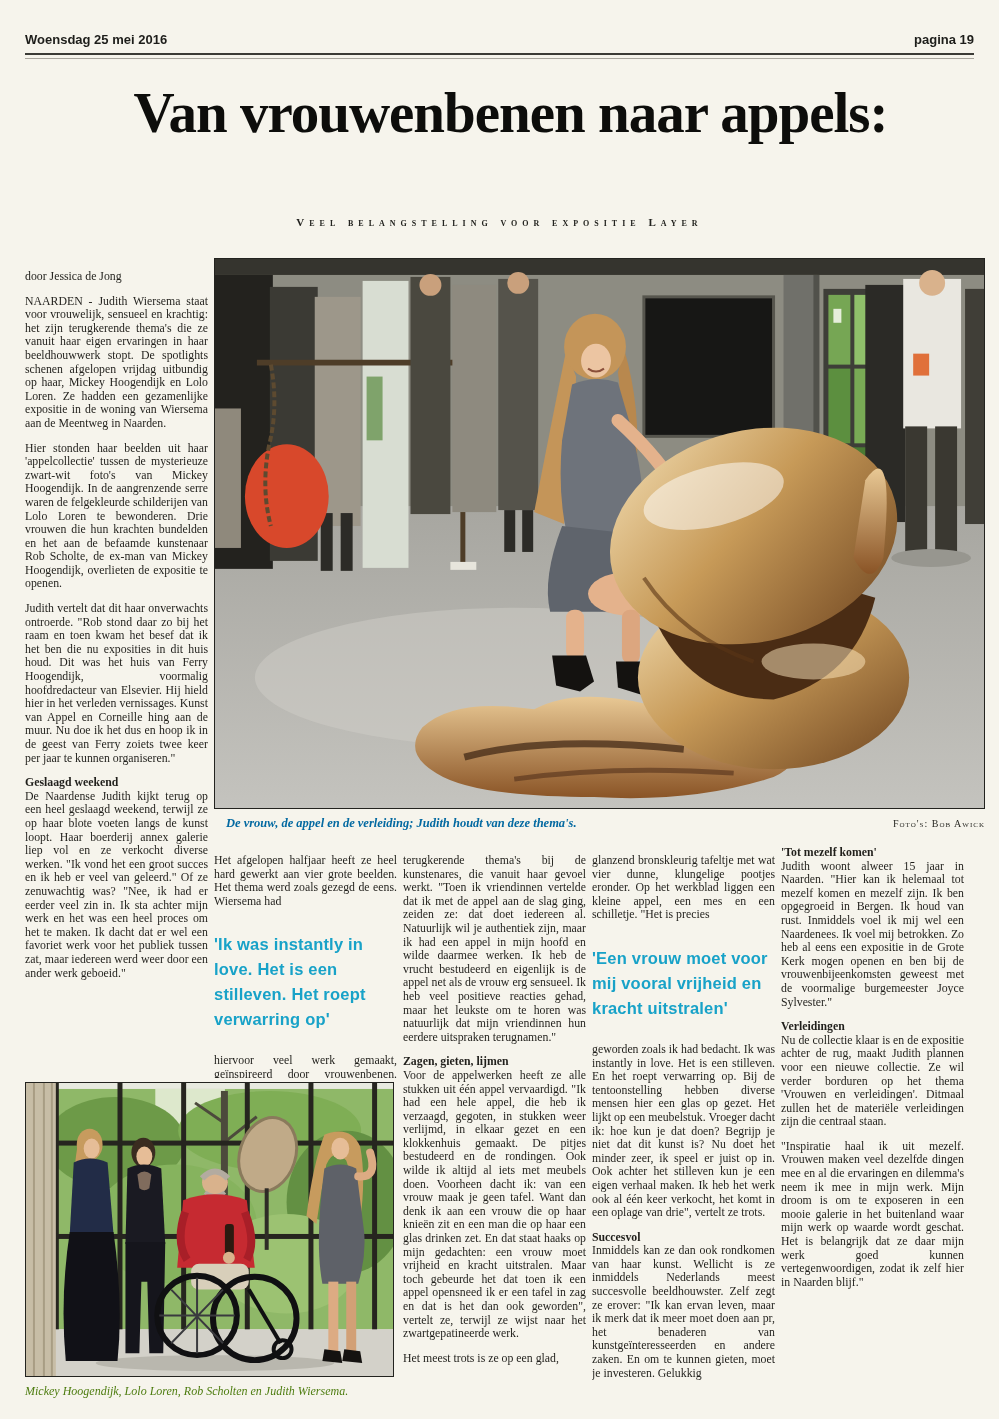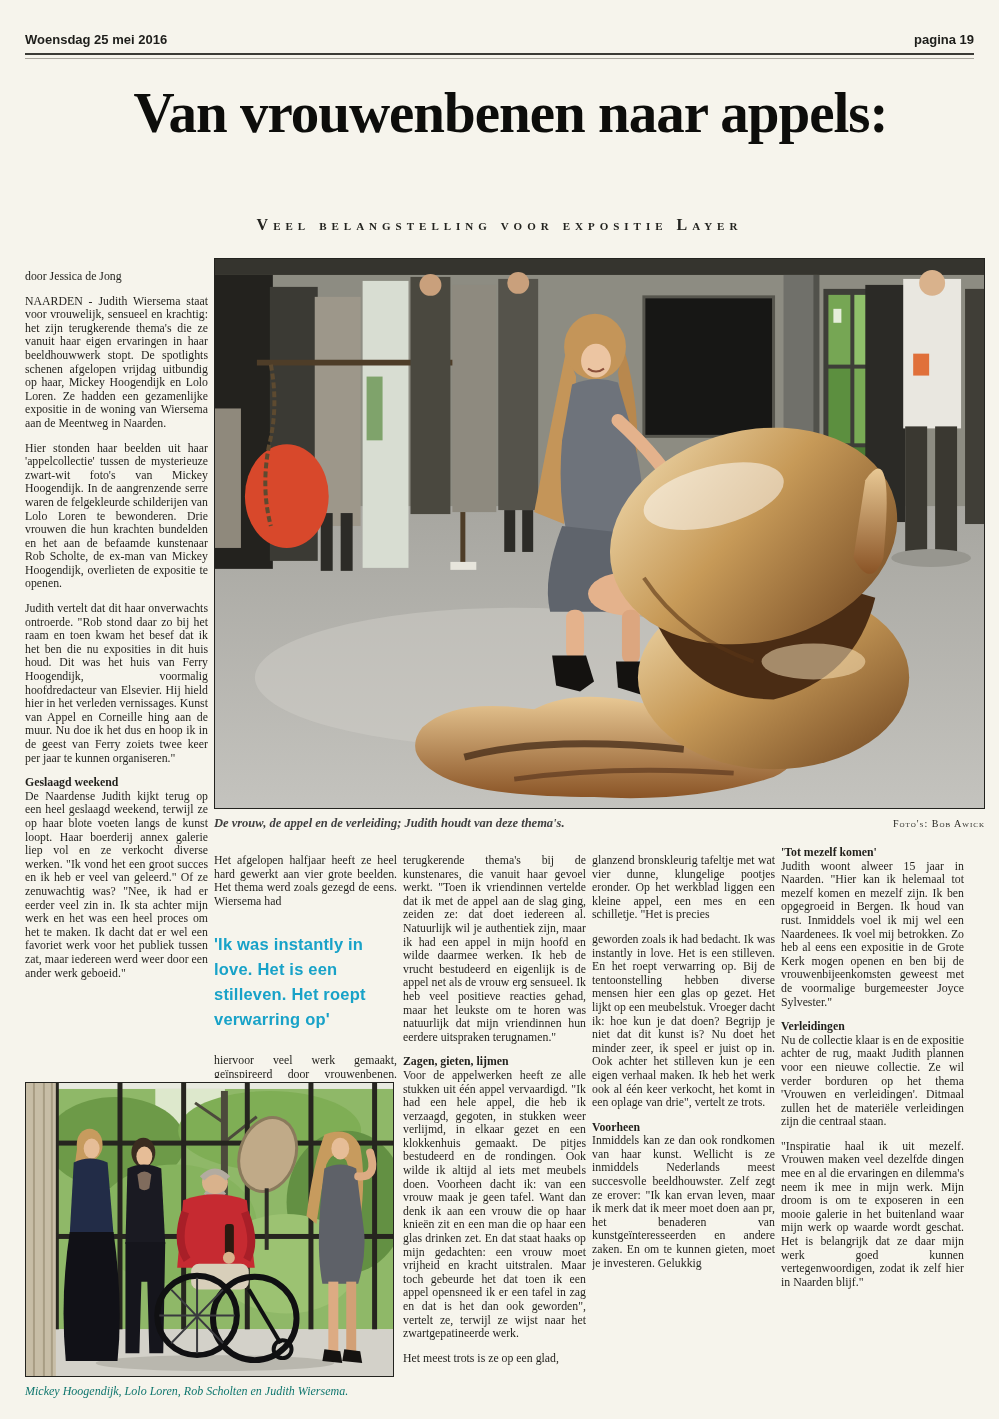--- a/index.html
+++ b/index.html
@@ -13,21 +13,21 @@
   
   .masthead{left:25px;top:32px;width:949px;display:flex;justify-content:space-between;
     font-family:"Liberation Sans",sans-serif;font-size:13px;font-weight:bold;color:#1d1d1a;}
   .rule-dark{left:25px;top:53px;width:949px;height:2px;background:#3b3b36;}
   .rule-light{left:25px;top:58px;width:949px;height:1px;background:#a9a69e;}
   
   .headline{left:0;top:68px;width:999px;text-align:center;font-weight:bold;color:#0d0d0b;
     font-size:57px;line-height:68px;letter-spacing:-1px;}
   .headline span{display:block;}
   .subheadline{left:0;top:216px;width:999px;text-align:center;font-variant:small-caps;
-    font-size:16px;font-weight:600;letter-spacing:5px;color:#23231f;}
+    font-size:11px;font-weight:600;letter-spacing:5px;color:#23231f;}
   
   .col{width:183px;font-size:11.8px;line-height:13.6px;text-align:justify;color:#201f1b;}
   .col p{margin:8px 0 11px 0;}
   .col .subh{font-weight:bold;margin:0;}
   .col .subh + p{margin-top:0;}
   .col p.tight{margin-bottom:0;}
   .byline{margin:0 0 16px 0;}
   .col1{left:25px;top:262px;height:812px;overflow:hidden;}
   .col2{left:214px;top:846px;height:232px;overflow:hidden;}
   .col3{left:403px;top:846px;height:566px;overflow:hidden;}
@@ -36,25 +36,25 @@
   .pullquote{
     font-family:"Liberation Sans",sans-serif;font-weight:bold;color:#18a2c8;
     font-size:16.5px;line-height:25px;text-align:left;letter-spacing:.2px;
     margin:24px 0 22px 0;
   }
   
   figure{margin:0;}
   .main-photo{left:214px;top:258px;width:771px;height:551px;border:1px solid #23231f;box-sizing:border-box;background:#8d8c82;}
   .main-photo svg{display:block;width:100%;height:100%;}
   .main-caption-row{left:214px;top:816px;width:771px;display:flex;justify-content:space-between;align-items:baseline;}
-  .main-caption{font-style:italic;font-weight:600;font-size:12.5px;color:#404040;}
+  .main-caption{font-style:italic;font-weight:600;font-size:12.5px;color:#0369a1;margin-left:12px;}
   .photo-credit{font-variant:small-caps;font-size:10px;letter-spacing:1px;color:#2a2a25;}
   .group-photo{left:25px;top:1082px;width:369px;height:295px;border:1px solid #23231f;box-sizing:border-box;background:#dfe4d4;}
   .group-photo svg{display:block;width:100%;height:100%;}
-  .group-caption{left:25px;top:1384px;width:369px;font-style:italic;font-size:12px;color:#0f766e;}
+  .group-caption{left:25px;top:1384px;width:369px;font-style:italic;font-size:12px;color:#4d7c0f;}
 </style>
 </head>
 <body>
 
 <header class="abs masthead">
   <span>Woensdag 25 mei 2016</span>
   <span>pagina 19</span>
 </header>
 <div class="abs rule-dark"></div>
 <div class="abs rule-light"></div>
@@ -180,22 +180,23 @@
 
 <div class="abs col col3">
   <p>terugkerende thema's bij de kunstenares, die vanuit haar gevoel werkt. "Toen ik vriendinnen vertelde dat ik met de appel aan de slag ging, zeiden ze: dat doet iedereen al. Natuurlijk wil je authentiek zijn, maar ik had een appel in mijn hoofd en wilde daarmee werken. Ik heb de vrucht bestudeerd en eigenlijk is de appel net als de vrouw erg sensueel. Ik heb veel positieve reacties gehad, maar het leukste om te horen was natuurlijk dat mijn vriendinnen hun eerdere uitspraken terugnamen."</p>
   <p class="subh">Zagen, gieten, lijmen</p>
   <p>Voor de appelwerken heeft ze alle stukken uit één appel vervaardigd. "Ik had een hele appel, die heb ik verzaagd, gegoten, in stukken weer verlijmd, in elkaar gezet en een klokkenhuis gemaakt. De pitjes bestudeerd en de rondingen. Ook wilde ik altijd al iets met meubels doen. Voorheen dacht ik: van een vrouw maak je geen tafel. Want dan denk ik aan een vrouw die op haar knieën zit en een man die op haar een glas drinken zet. En dat staat haaks op mijn gedachten: een vrouw moet vrijheid en kracht uitstralen. Maar toch gebeurde het dat toen ik een appel opensneed ik er een tafel in zag en dat is het dan ook geworden", vertelt ze, terwijl ze wijst naar het zwartgepatineerde werk.</p>
   <p class="tight">Het meest trots is ze op een glad,</p>
 </div>
 
 <div class="abs col col4">
   <p>glanzend bronskleurig tafeltje met wat vier dunne, klungelige pootjes eronder. Op het werkblad liggen een kleine appel, een mes en een schilletje. "Het is precies</p>
+  <div class="pullquote">'Een vrouw moet voor mij vooral vrijheid en kracht uitstralen'</div>
   <p>geworden zoals ik had bedacht. Ik was instantly in love. Het is een stilleven. En het roept verwarring op. Bij de tentoonstelling hebben diverse mensen hier een glas op gezet. Het lijkt op een meubelstuk. Vroeger dacht ik: hoe kun je dat doen? Begrijp je niet dat dit kunst is? Nu doet het minder zeer, ik speel er juist op in. Ook achter het stilleven kun je een eigen verhaal maken. Ik heb het werk ook al één keer verkocht, het komt in een oplage van drie", vertelt ze trots.</p>
-  <p class="subh">Voorheen</p>
+  <p class="subh">Succesvol</p>
   <p class="tight">Inmiddels kan ze dan ook rondkomen van haar kunst. Wellicht is ze inmiddels Nederlands meest succesvolle beeldhouwster. Zelf zegt ze erover: "Ik kan ervan leven, maar ik merk dat ik meer moet doen aan pr, het benaderen van kunstgeïnteresseerden en andere zaken. En om te kunnen gieten, moet je investeren. Gelukkig</p>
 </div>
 
 <div class="abs col col5">
   <p class="subh">'Tot mezelf komen'</p>
   <p>Judith woont alweer 15 jaar in Naarden. "Hier kan ik helemaal tot mezelf komen en mezelf zijn. Ik ben opgegroeid in Bergen. Ik houd van rust. Inmiddels voel ik mij wel een Naardenees. Ik voel mij betrokken. Zo heb al eens een expositie in de Grote Kerk mogen openen en ben bij de vrouwenbijeenkomsten geweest met de voormalige burgemeester Joyce Sylvester."</p>
   <p class="subh">Verleidingen</p>
   <p>Nu de collectie klaar is en de expositie achter de rug, maakt Judith plannen voor een nieuwe collectie. Ze wil verder borduren op het thema 'Vrouwen en verleidingen'. Ditmaal zullen het de materiële verleidingen zijn die centraal staan.</p>
   <p class="tight">"Inspiratie haal ik uit mezelf. Vrouwen maken veel dezelfde dingen mee en al die ervaringen en dilemma's neem ik mee in mijn werk. Mijn droom is om te exposeren in een mooie galerie in het buitenland waar mijn werk op waarde wordt geschat. Het is belangrijk dat ze daar mijn werk goed kunnen vertegenwoordigen, zodat ik zelf hier in Naarden blijf."</p>
 </div>

